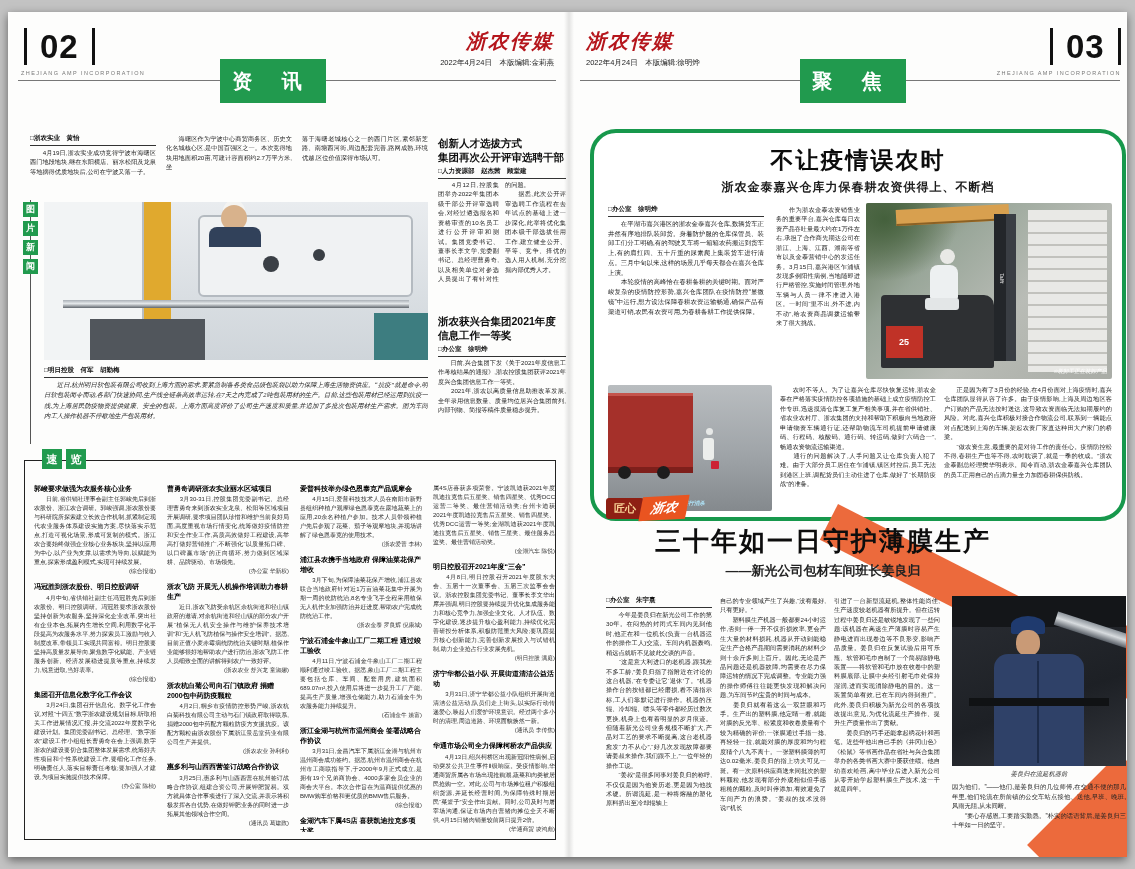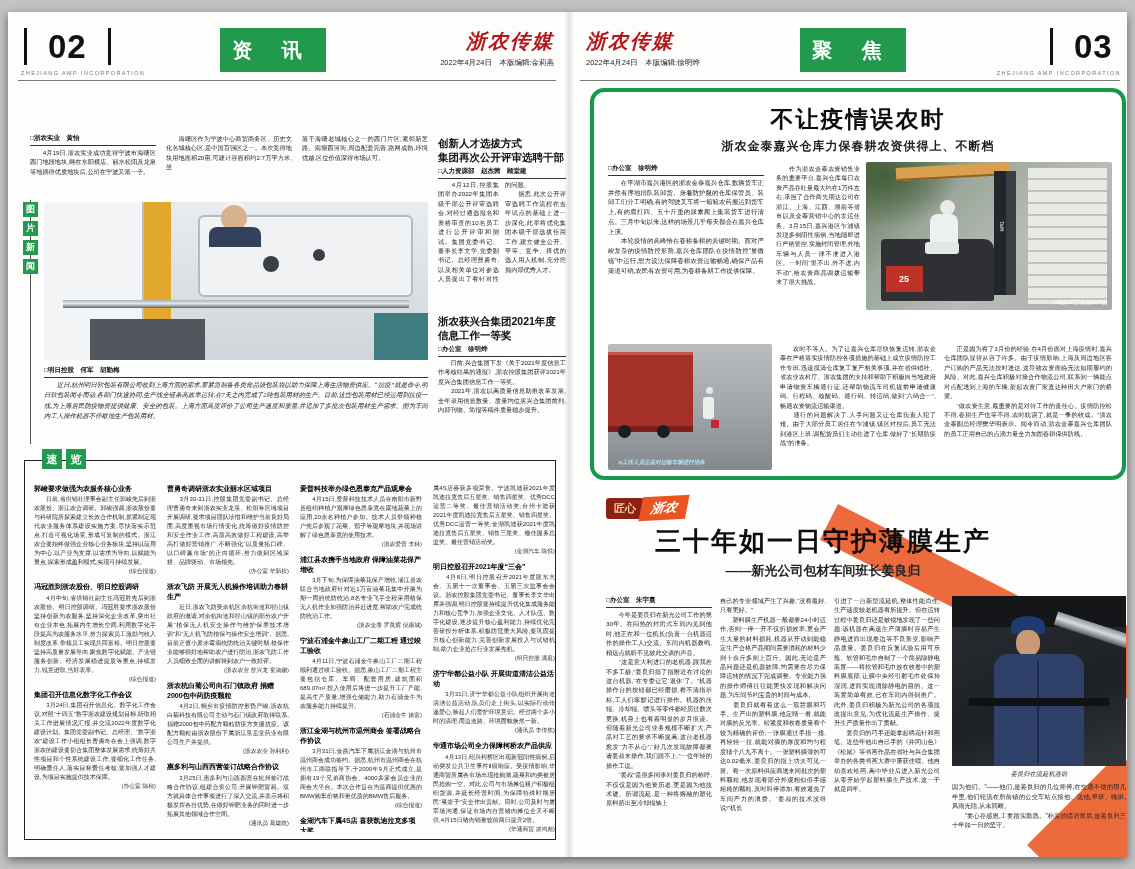--- a/index.html
+++ b/index.html
@@ -4,25 +4,25 @@
 <style>
   * { margin:0; padding:0; box-sizing:border-box; }
   html,body { width:1135px; height:869px; background:#c3c3c3; font-family:"Liberation Sans",sans-serif; overflow:hidden; }
   .spread { position:absolute; left:8px; top:12px; width:1119px; height:845px; background:#fdfdfc;
             box-shadow:0 3px 9px rgba(0,0,0,.5); overflow:hidden; }
   .abs { position:absolute; }
   .fold { left:556px; top:0; width:10px; height:100%;
           background:linear-gradient(90deg,rgba(0,0,0,0) 0%,rgba(0,0,0,.10) 50%,rgba(0,0,0,0) 100%); }
   
   .pageno { font-weight:900; font-size:33px; color:#111; line-height:1;
-            border-left:3px solid #111; border-right:3px solid #111; padding:2px 21px; letter-spacing:1px; }
+            border-left:3px solid #111; border-right:3px solid #111; padding:2px 13px; letter-spacing:1px; }
   .org { font-size:5.5px; letter-spacing:1.4px; color:#777; }
   .rule { height:1.4px; background:#777; }
   .secbox { background:#219a4e; color:#fff; display:flex; align-items:center; justify-content:center;
-            font-size:20px; font-weight:800; letter-spacing:12px; padding-left:0; }
+            font-size:20px; font-weight:800; letter-spacing:12px; padding-left:0;margin-top:31px; }
   .masthead { font-family:"DejaVu Serif",serif; font-style:italic; font-weight:bold;
               color:#b5161c; font-size:20px; letter-spacing:2px; }
   .dateline { font-size:7.5px; color:#222; }
   
   .headline-xl { font-size:26px; font-weight:900; color:#0d0d0d; text-align:center; letter-spacing:1px; }
   .headline-md { font-size:10.5px; font-weight:900; color:#0d0d0d; line-height:1.35; }
   .byline { font-size:6.5px; font-weight:bold; color:#111; border-bottom:1px solid #333; padding-bottom:2px; }
   .bodytext { font-size:6.2px; line-height:1.52; text-align:justify; color:#232323;
               white-space:pre-line; overflow:hidden; }
   .caption-italic { font-family:"Liberation Serif",serif; font-style:italic; font-size:6.4px;
@@ -30,21 +30,21 @@
   .sig { display:block; text-align:right; font-size:5.8px; color:#333; }
   .brief-title { font-size:7px; font-weight:bold; color:#000; line-height:1.35; margin:6px 0 2px; }
   .brief-body { font-size:6px; line-height:1.5; text-align:justify; color:#2a2a2a; white-space:pre-line; }
   .qcol { overflow:hidden; }
   .badge-sq { width:20px; height:20px; background:#219a4e; color:#fff; font-size:11px; font-weight:bold;
               display:flex; align-items:center; justify-content:center; }
   .pn-sq { width:15px; height:15px; background:#219a4e; color:#fff; font-size:9px; font-weight:bold;
            display:flex; align-items:center; justify-content:center; margin-bottom:4px; }
   .photo { overflow:hidden; position:absolute; }
   
-  .featurebox { border:4px solid #17984c; border-radius:14px; background:#fff; }
+  .featurebox { border:4px solid #17984c; border-radius:26px; background:#fff;margin-top:41px; }
   .f-headline { font-size:23px; font-weight:900; color:#0c0c0c; text-align:center; letter-spacing:2px; }
   .f-sub { font-size:12px; font-weight:700; color:#1c1c1c; text-align:center; letter-spacing:1px; }
   .photocap { position:absolute; font-size:5.5px; font-style:italic; }
   
   .craft-band { background:#ec6a3c; }
   .badge-jx { background:#8e1f14; color:#f5ce92; font-size:11px; font-weight:bold; padding:3px 8px; border-radius:3px; }
   .badge-zn { background:#e95420; color:#fff; font-size:13px; font-weight:900; font-style:italic;
               padding:3px 10px; transform:skewX(-14deg) rotate(-3deg); display:inline-block; margin-left:-3px; }
   .c-headline { font-size:26px; font-weight:900; color:#0d0d0d; text-align:center; letter-spacing:2px; }
   .c-sub { font-size:13px; font-weight:700; color:#222; text-align:center; }
@@ -219,21 +219,21 @@
       <div class="abs" style="left:6%; top:64%; width:13px; height:13px; border-radius:50%; background:#1d1d1d;"></div>
       <div class="abs" style="left:30%; top:64%; width:13px; height:13px; border-radius:50%; background:#1d1d1d;"></div>
       <div class="abs" style="left:60%; top:34%; width:7px; height:7px; border-radius:50%; background:#e6e8e7;"></div>
       <div class="abs" style="left:58%; top:42%; width:11px; height:22px; background:#eceeec; border-radius:3px;"></div>
       <div class="abs" style="left:63%; top:60%; width:8px; height:8px; background:#c23; border-radius:1px;"></div>
       <div class="photocap" style="left:6%; bottom:4px; color:#aee1f5; font-weight:bold;">⊙工作人员正在对运输车辆进行消杀</div>
     </div>
 
     <div class="abs bodytext" style="left:182px; top:72px; width:84px; height:174px;">　　作为浙农金泰农资销售业务的重要平台,嘉兴仓库每日农资产品吞吐量最大约在1万件左右,承担了合作商先期达公司在浙江、上海、江西、湖南等省市以及金泰营销中心的发运任务。3月15日,嘉兴港区乍浦镇发现多例阳性病例,当地随即进行严格管控,实施封闭管理,外地车辆与人员一律不准进入港区。一时间“里不出,外不进,内不动”,给农资商品调拨运输带来了很大挑战。</div>
 
-    <div class="photo" style="left:272px; top:70px; width:246px; height:148px; background:linear-gradient(135deg,#5d7152 0%,#9aa79a 30%,#b9bcb6 60%,#a9aca6 100%); border-radius:2px;">
+    <div class="photo" style="left:272px; top:70px; width:246px; height:176px; background:linear-gradient(135deg,#5d7152 0%,#9aa79a 30%,#b9bcb6 60%,#a9aca6 100%); border-radius:2px;">
       <div class="abs" style="left:0; top:0; width:38%; height:45%; background:radial-gradient(ellipse at 20% 20%,#44603c 0%,rgba(68,96,60,0) 70%);"></div>
       <div class="abs" style="left:12%; top:2%; width:46%; height:9%; background:#d8a04f; transform:rotate(-3deg); border-bottom:2px solid #8c6124;"></div>
       <div class="abs" style="left:66%; top:4%; width:32%; height:92%; background:repeating-linear-gradient(180deg,#e9e9e6 0 10px,#c2c2bd 10px 12px), repeating-linear-gradient(90deg,rgba(0,0,0,0) 0 24px,rgba(0,0,0,.18) 24px 26px);"></div>
       <div class="abs" style="left:52%; top:6%; width:12px; height:84%; background:#23262a; box-shadow:10px 0 0 #3a3e44;"></div>
       <div class="abs" style="left:53%; top:40%; width:9px; color:#eee; font-size:5px; font-style:italic; writing-mode:vertical-rl;">Talift</div>
       <div class="abs" style="left:6%; top:52%; width:46%; height:42%; background:#2e3033; border-radius:4px 10px 2px 2px;"></div>
       <div class="abs" style="left:8%; top:70%; width:15%; height:18%; background:#c03227; display:flex; align-items:center; justify-content:center; color:#fff; font-weight:900; font-size:9px;">25</div>
       <div class="abs" style="left:30%; top:26%; width:15px; height:15px; border-radius:50%; background:#e9e9e6;"></div>
       <div class="abs" style="left:26%; top:35%; width:28px; height:34px; background:#edf0f1; border-radius:8px 8px 2px 2px;"></div>
       <div class="abs" style="left:24%; top:54%; width:34px; height:12px; background:#e3e6e7; border-radius:3px;"></div>

